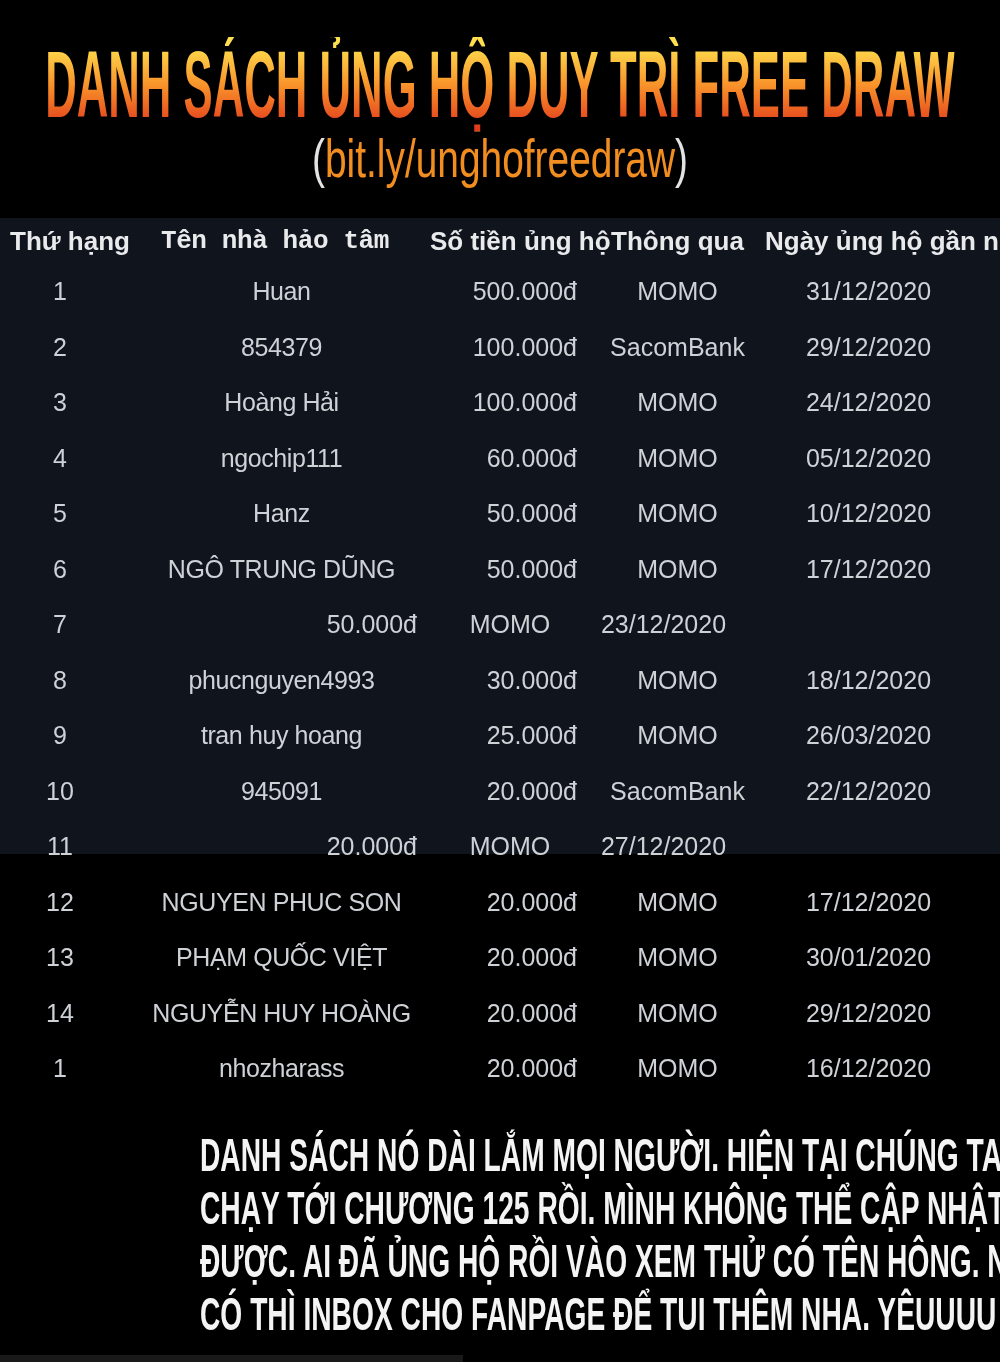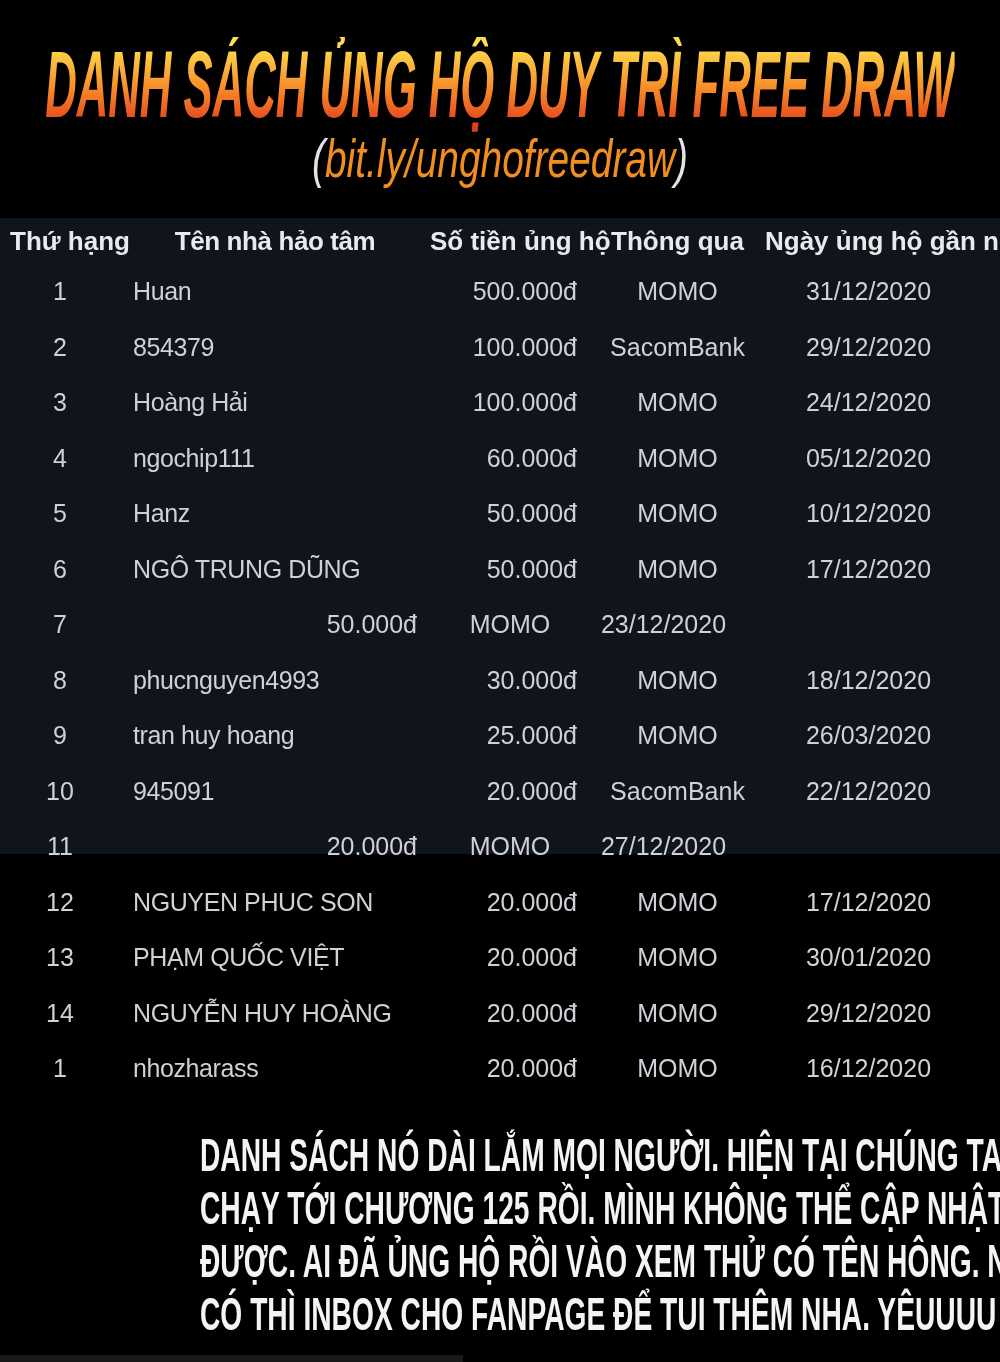--- a/index.html
+++ b/index.html
@@ -5,21 +5,21 @@
   * { margin:0; padding:0; box-sizing:border-box; }
   html,body { width:1000px; height:1362px; }
   body {
     background:#000;
     font-family:"Liberation Sans", sans-serif;
     position:relative;
     overflow:hidden;
   }
 
   
-  .hero { position:absolute; top:0; left:0; width:1000px; height:218px;font-style:italic; }
+  .hero { position:absolute; top:0; left:0; width:1000px; height:218px; }
   .title {
     position:absolute; left:50%; top:84px;
     transform:translate(-50%,-50%) scaleX(0.46);
     white-space:nowrap;
     font-weight:bold; font-size:95px; letter-spacing:0px; line-height:1;
     background:linear-gradient(180deg, var(--grad-top) 8%, var(--grad-mid) 52%, var(--grad-bot) 96%);
     -webkit-background-clip:text; background-clip:text;
     color:transparent;
   }
   .subtitle {
@@ -37,22 +37,22 @@
   }
   .thead, .trow {
     display:grid;
     grid-template-columns:120px 310px 160px 175px 235px;
     align-items:center;
   }
   .thead { height:46px; font-weight:bold; font-size:26px; color:var(--header-text); }
   .tbody .trow { height:55.5px; font-size:25px; color:var(--row-text); }
   .cell { white-space:nowrap; }
   .c-rank   { text-align:center; }
-  .c-name   { text-align:left; padding-left:13px; letter-spacing:-0.4px; }
-  .thead .c-name { text-align:center; padding-left:0; }
+  .c-name   { text-align:center; padding-left:13px; letter-spacing:-0.4px; }
+  .thead .c-name { padding-left:0;font-family:Liberation Mono, monospace; }
   .c-amount { text-align:right; padding-right:13px; }
   .thead .c-amount { text-align:center; padding-right:0; }
   .c-via    { text-align:center; }
   .c-date   { text-align:center; padding-right:28px; }
   .thead .c-rank { text-align:left; padding-left:10px; }
 
   
   .caption {
     position:absolute; top:1097px; left:0; width:1000px; height:265px;
     padding-top:31px;

